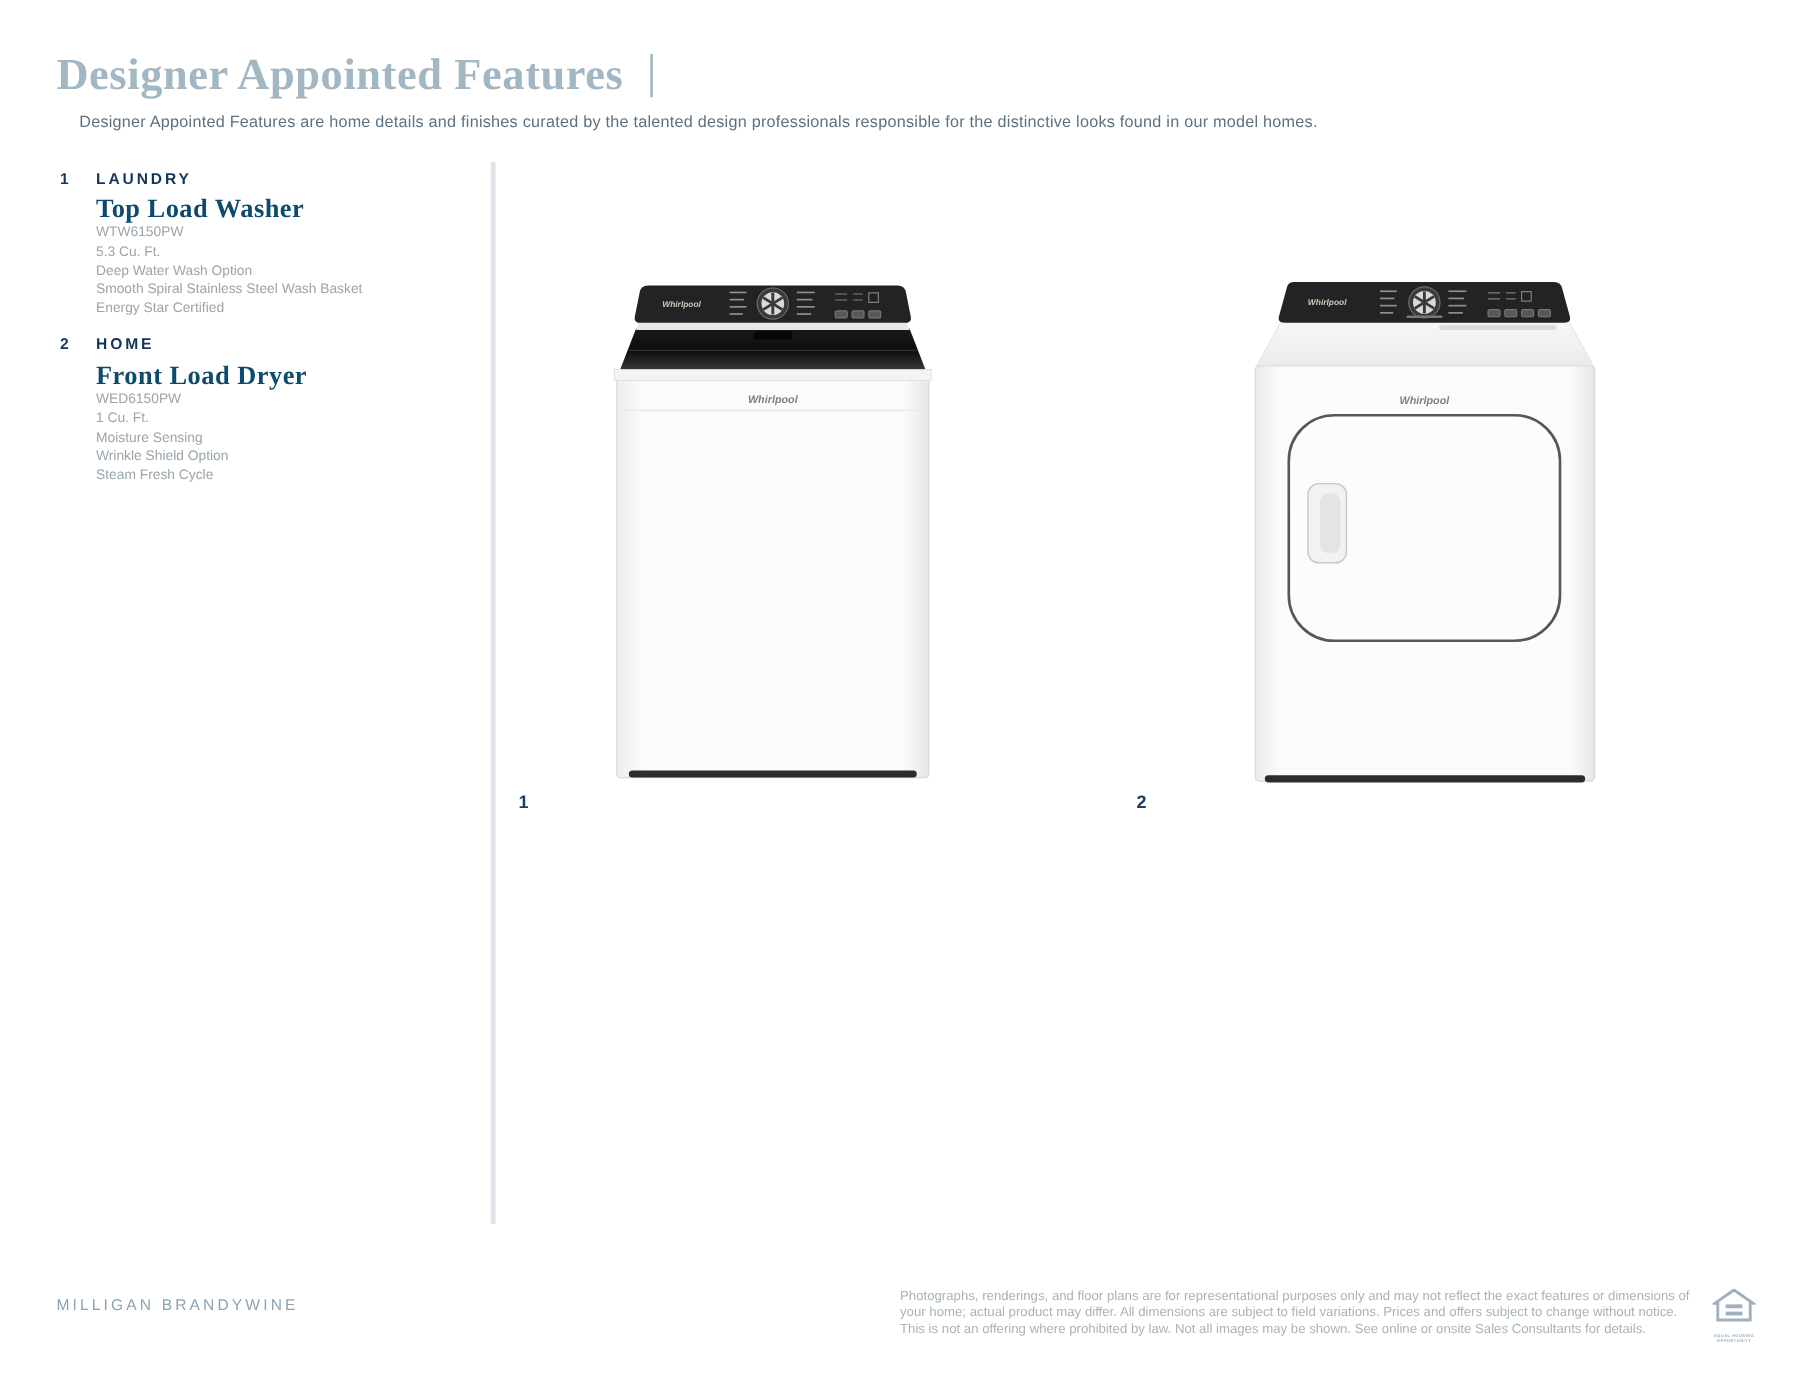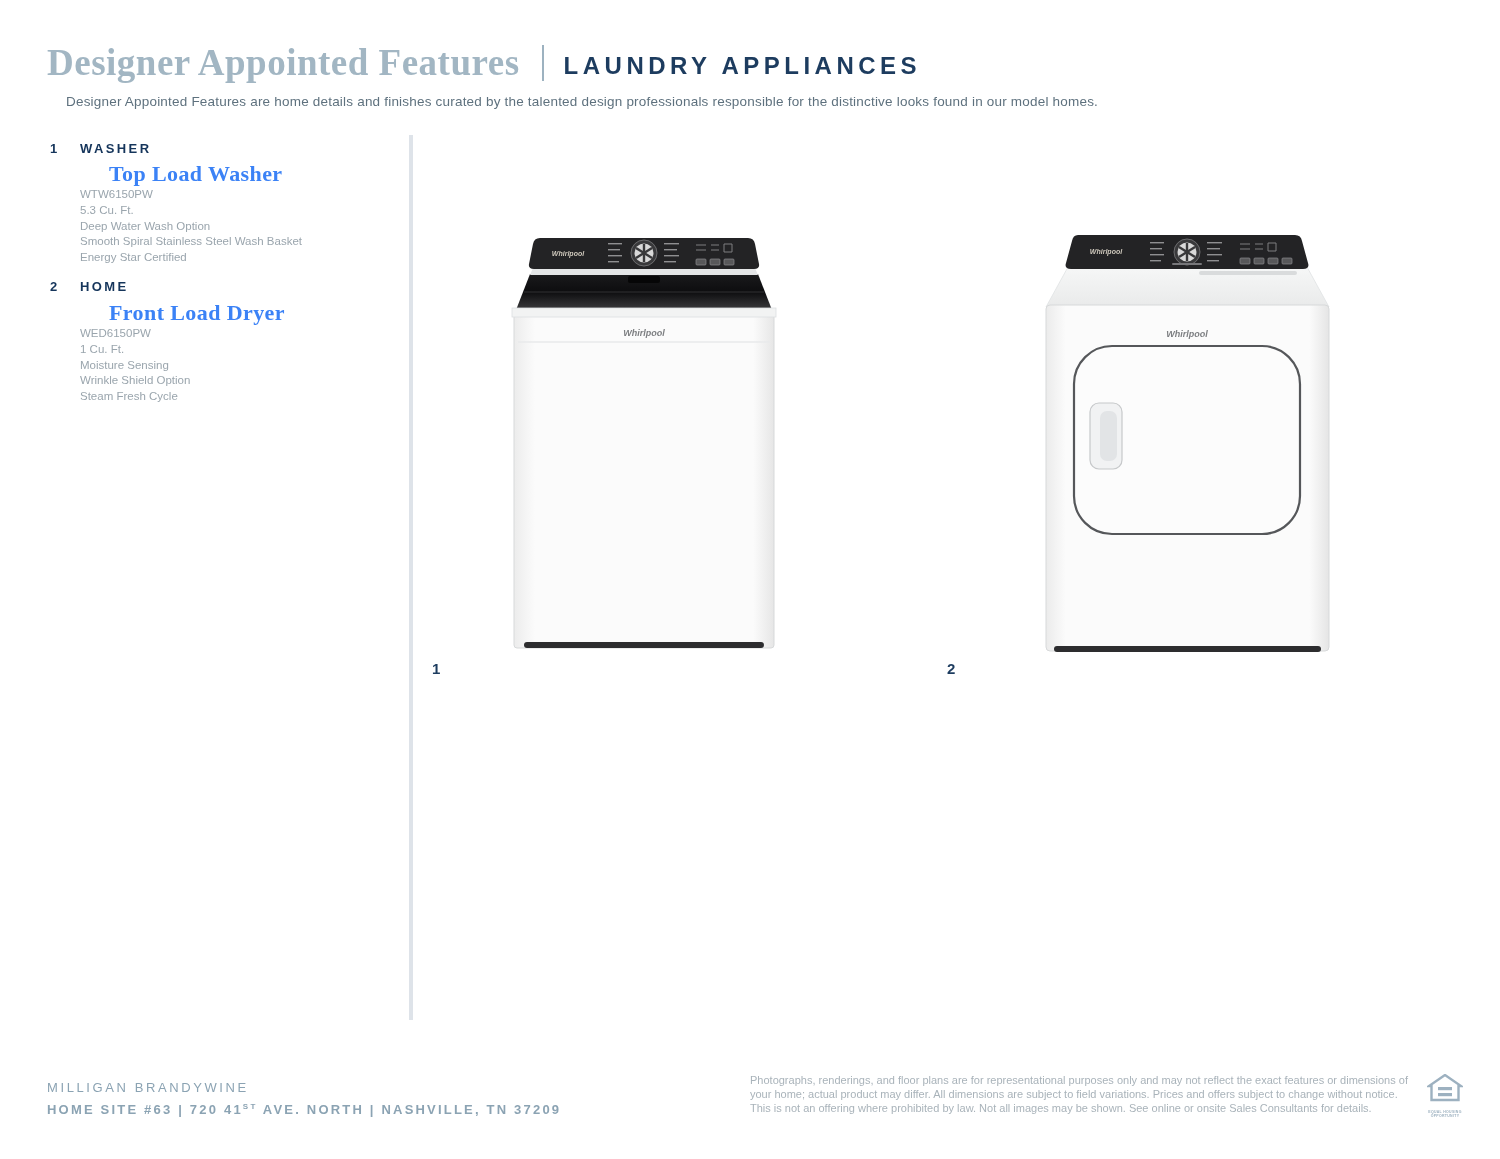--- a/index.html
+++ b/index.html
@@ -28,21 +28,21 @@
     font-size: 13.5px; color: #5e717e; letter-spacing: 0.2px; margin-left: 18px;
   }
 
   
   .item-cat-row { position: absolute; left: 50px; display: flex; }
   .item-num { font-size: 13px; font-weight: 700; color: #15355b; width: 30px; }
   .item-cat { font-size: 13px; font-weight: 700; color: #15355b; letter-spacing: 2.4px; }
   .item-name {
     position: absolute; left: 80px;
     font-family: "Liberation Serif", "DejaVu Serif", serif;
-    font-size: 22px; font-weight: 700; color: #3b82f6; letter-spacing: 0.4px; margin-left: 29px;
+    font-size: 22px; font-weight: 700; color: #0c4a6e; letter-spacing: 0.4px;
   }
   .item-details { position: absolute; left: 80px; list-style: none; }
   .item-details li { font-size: 11.5px; color: #9aa5ad; line-height: 15.8px; }
 
   
   .v-divider { position: absolute; left: 409px; top: 135px; width: 4px; height: 885px; background: #dee3e9; }
 
   
   .figure-num { position: absolute; font-size: 15px; font-weight: 700; color: #1d3c5f; }
   .fig { position: absolute; }
@@ -60,27 +60,26 @@
   .eho-caption { font-size: 3.5px; color: #9db1c0; letter-spacing: 0.3px; line-height: 4px; font-weight: 700; }
 </style>
 </head>
 <body>
 
 <div class="page">
 
   <div class="header">
     <div class="title-serif">Designer Appointed Features</div>
     <div class="title-pipe"></div>
-    <div class="title-cat">LAUNDRY APPLIANCES</div>
   </div>
   <div class="subtitle">Designer Appointed Features are home details and finishes curated by the talented design professionals responsible for the distinctive looks found in our model homes.</div>
 
   <div class="item-cat-row" style="top:141px">
     <div class="item-num">1</div>
-    <div class="item-cat">WASHER</div>
+    <div class="item-cat">LAUNDRY</div>
   </div>
   <div class="item-name" style="top:161px">Top Load Washer</div>
   <ul class="item-details" style="top:187px">
     <li>WTW6150PW</li>
     <li>5.3 Cu. Ft.</li>
     <li>Deep Water Wash Option</li>
     <li>Smooth Spiral Stainless Steel Wash Basket</li>
     <li>Energy Star Certified</li>
   </ul>
 
@@ -224,21 +223,20 @@
 
     <rect x="30" y="113" width="226" height="188" rx="38" fill="#fcfcfc" stroke="#55575a" stroke-width="2.2"></rect>
 
     <rect x="46" y="170" width="32" height="66" rx="9" fill="#f1f2f3" stroke="#c6c8ca" stroke-width="1.2"></rect>
     <rect x="56" y="178" width="17" height="50" rx="7" fill="#e2e4e6"></rect>
   </svg>
   <div class="figure-num" style="left:947px; top:660px">2</div>
 
   <div class="footer-left">
     <div class="footer-community">MILLIGAN BRANDYWINE</div>
-    <div class="footer-address"><span>HOME SITE #63  |  720 41</span><sup>ST</sup><span> AVE. NORTH  |  NASHVILLE, TN 37209</span></div>
   </div>
 
   <div class="disclaimer">Photographs, renderings, and floor plans are for representational purposes only and may not reflect the exact features or dimensions of your home; actual product may differ. All dimensions are subject to field variations. Prices and offers subject to change without notice. This is not an offering where prohibited by law. Not all images may be shown. See online or onsite Sales Consultants for details.</div>
 
   <div class="eho">
     <svg width="36" height="32" viewBox="0 0 36 32">
       <polygon points="18,1 2,12 4.5,12 4.5,26 31.5,26 31.5,12 34,12" fill="none" stroke="#9db1c0" stroke-width="2.4"></polygon>
       <rect x="11" y="13" width="14" height="3.2" fill="#9db1c0"></rect>
       <rect x="11" y="19" width="14" height="3.2" fill="#9db1c0"></rect>
     </svg>

